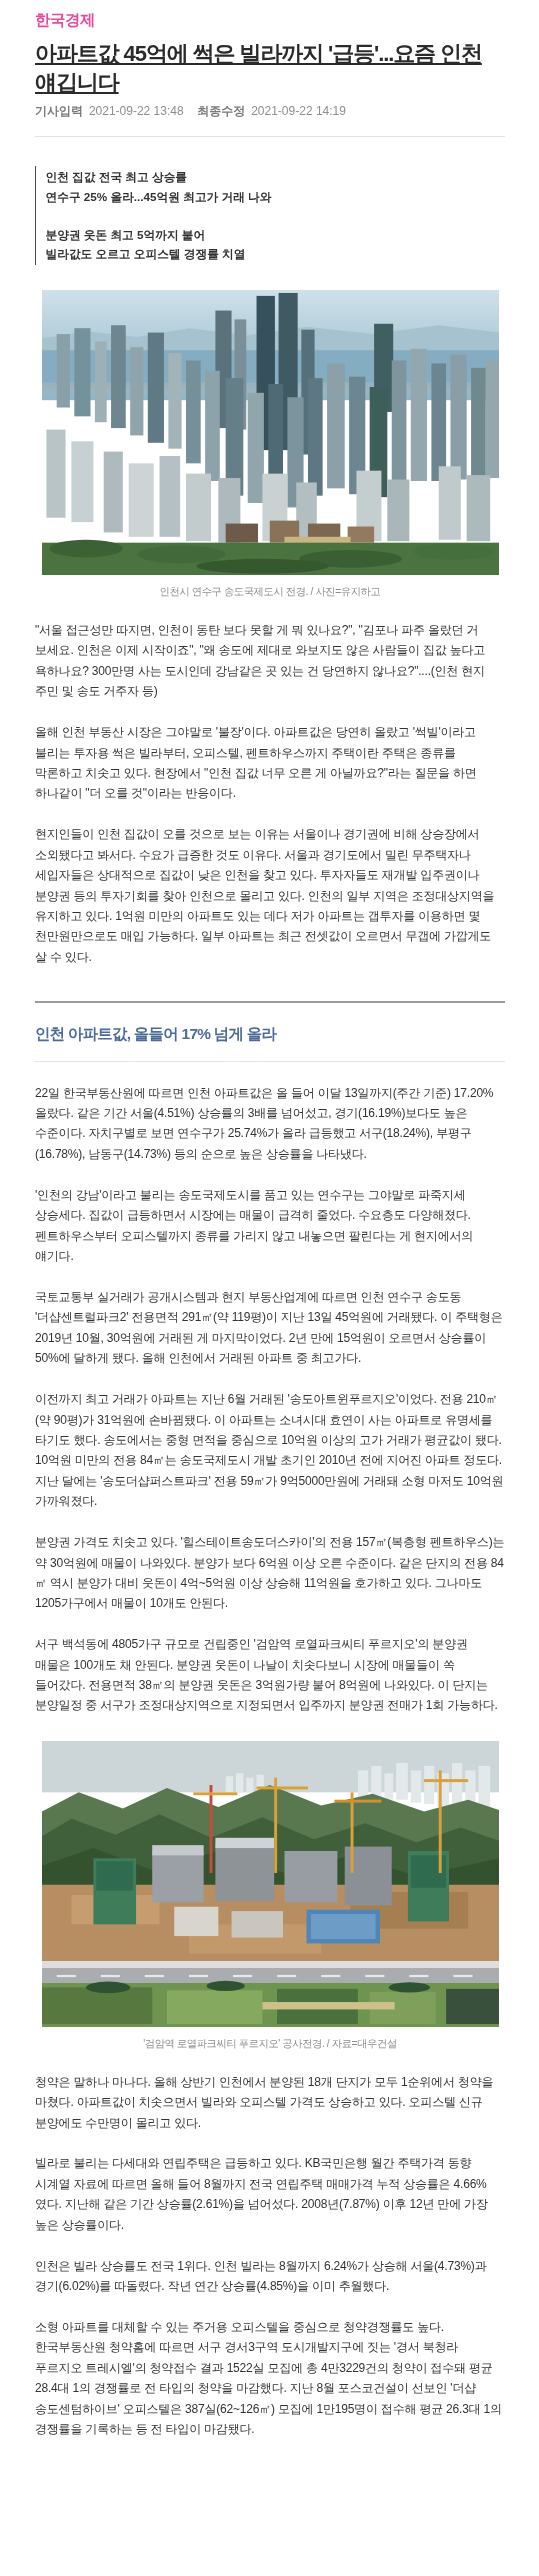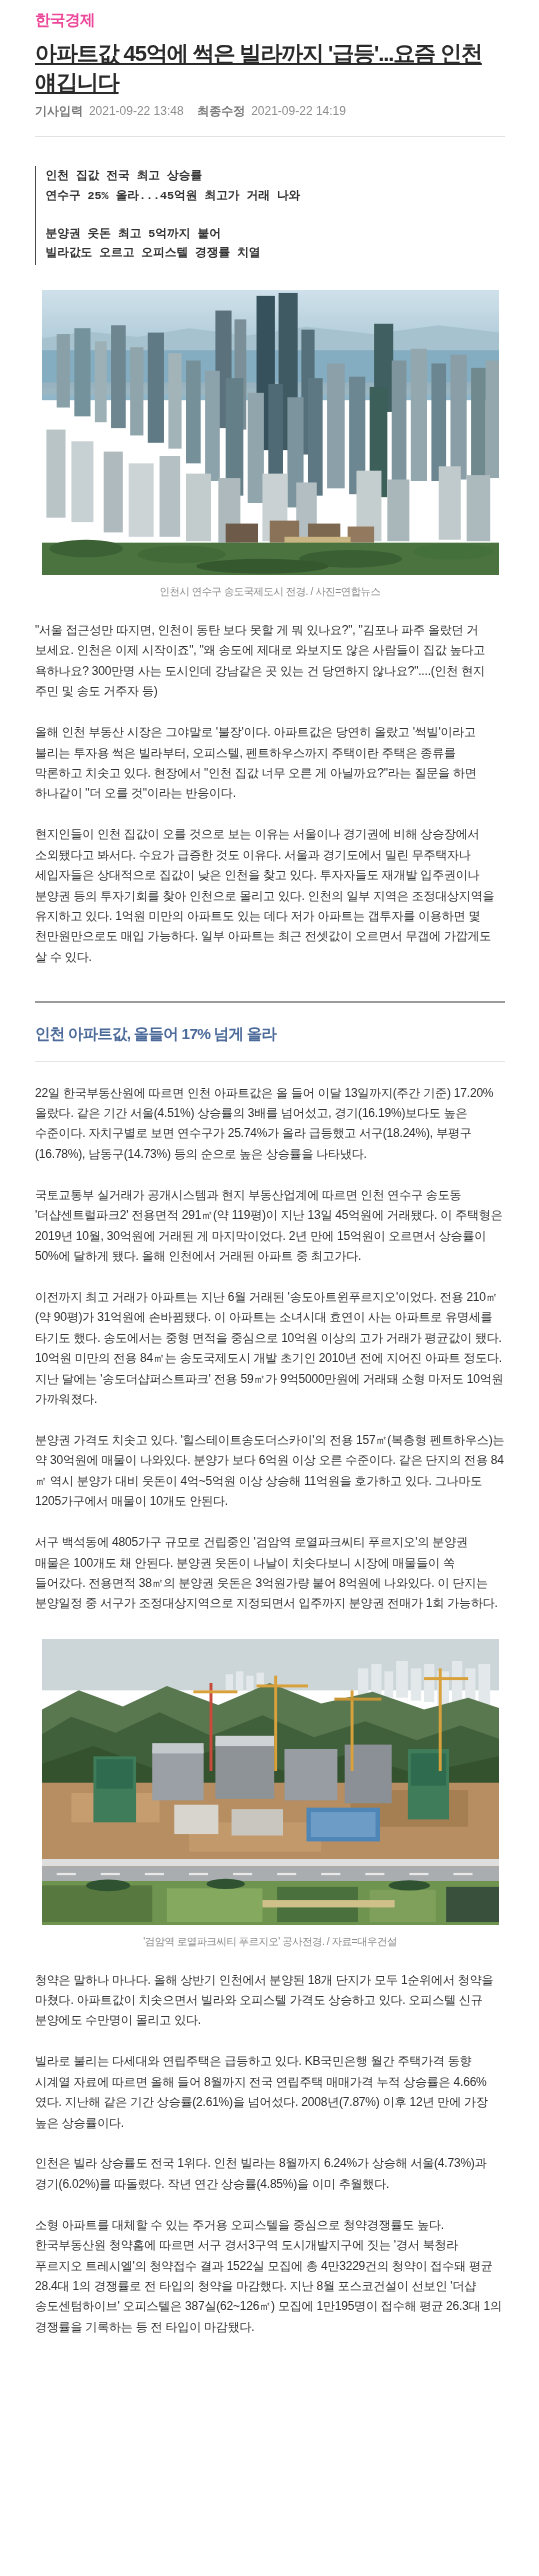--- a/index.html
+++ b/index.html
@@ -6,21 +6,21 @@
   body{width:540px;font-family:"Liberation Sans","DejaVu Sans",sans-serif;color:#333;}
   .wrap{width:540px;box-sizing:border-box;padding:10.3px 35px 29px 35px;}
   
   .logo{font-size:15.4px;font-weight:800;color:#ec4899;letter-spacing:-0.4px;}
   .title{font-size:22px;line-height:1.33;font-weight:700;color:#2b2b2b;letter-spacing:-1.1px;margin:7.3px 0 5.9px 0;text-decoration:underline;}
   .meta{font-size:12px;color:#8e8e8e;margin:2.9px 0 0 0;}
   .meta b{color:#7a7a7a;font-weight:700;margin-right:5.9px;}
   .meta .sep{display:inline-block;width:10.3px;}
   .head-divider{border:none;border-top:0.7px solid #e2e2e2;margin:16px 0 0 0;}
   
-  .subhead{margin:29px 0 0 0;border-left:1.5px solid #4a4a4a;padding:1.5px 0 1.5px 9.5px;font-family:Liberation Mono, monospace;}
+  .subhead{margin:29px 0 0 0;border-left:1.5px solid #4a4a4a;padding:1.5px 0 1.5px 9.5px;}
   .subhead .line{font-size:11.7px;font-weight:700;color:#333;line-height:1.65;}
   .subhead .gap{height:19px;}
   
   figure{margin:25px 0 0 0;text-align:center;}
   .figimg{display:block;margin:0 auto;width:457px;border:0;}
   figcaption{font-size:10.3px;color:#8c8c8c;margin-top:10.3px;letter-spacing:-0.4px;}
   
   .article p{font-size:12px;line-height:1.7;letter-spacing:-0.2px;margin:20.6px 0;word-break:keep-all;}
   
   .sec{margin-top:34px;border-top:2.2px solid #9b9b9b;}
@@ -114,34 +114,35 @@
       <rect x="416" y="322" width="36" height="22" fill="#937a5e"></rect>
       <rect x="330" y="336" width="90" height="16" fill="#c9b583"></rect>
 
       <rect x="0" y="344" width="622" height="44" fill="#4b7340"></rect>
       <ellipse cx="60" cy="352" rx="50" ry="12" fill="#3c6134"></ellipse>
       <ellipse cx="190" cy="360" rx="60" ry="12" fill="#426a39"></ellipse>
       <ellipse cx="420" cy="366" rx="70" ry="12" fill="#3a5f33"></ellipse>
       <ellipse cx="560" cy="356" rx="55" ry="11" fill="#44703c"></ellipse>
       <ellipse cx="300" cy="376" rx="90" ry="10" fill="#35582f"></ellipse>
     </svg>
-    <figcaption>인천시 연수구 송도국제도시 전경. / 사진=연합뉴스</figcaption>
+    <figcaption>인천시 연수구 송도국제도시 전경. / 사진=유지하고</figcaption>
   </figure>
 
   <div class="article">
     <p>"서울 접근성만 따지면, 인천이 동탄 보다 못할 게 뭐 있나요?", "김포나 파주 올랐던 거 보세요. 인천은 이제 시작이죠", "왜 송도에 제대로 와보지도 않은 사람들이 집값 높다고 욕하나요? 300만명 사는 도시인데 강남같은 곳 있는 건 당연하지 않나요?"....(인천 현지 주민 및 송도 거주자 등)</p>
     <p>올해 인천 부동산 시장은 그야말로 '불장'이다. 아파트값은 당연히 올랐고 '썩빌'이라고 불리는 투자용 썩은 빌라부터, 오피스텔, 펜트하우스까지 주택이란 주택은 종류를 막론하고 치솟고 있다. 현장에서 "인천 집값 너무 오른 게 아닐까요?"라는 질문을 하면 하나같이 "더 오를 것"이라는 반응이다.</p>
     <p>현지인들이 인천 집값이 오를 것으로 보는 이유는 서울이나 경기권에 비해 상승장에서 소외됐다고 봐서다. 수요가 급증한 것도 이유다. 서울과 경기도에서 밀린 무주택자나 세입자들은 상대적으로 집값이 낮은 인천을 찾고 있다. 투자자들도 재개발 입주권이나 분양권 등의 투자기회를 찾아 인천으로 몰리고 있다. 인천의 일부 지역은 조정대상지역을 유지하고 있다. 1억원 미만의 아파트도 있는 데다 저가 아파트는 갭투자를 이용하면 몇 천만원만으로도 매입 가능하다. 일부 아파트는 최근 전셋값이 오르면서 무갭에 가깝게도 살 수 있다.</p>
 
     <div class="sec">
       <h2>인천 아파트값, 올들어 17% 넘게 올라</h2>
       <hr class="under">
     </div>
 
     <p>22일 한국부동산원에 따르면 인천 아파트값은 올 들어 이달 13일까지(주간 기준) 17.20% 올랐다. 같은 기간 서울(4.51%) 상승률의 3배를 넘어섰고, 경기(16.19%)보다도 높은 수준이다. 자치구별로 보면 연수구가 25.74%가 올라 급등했고 서구(18.24%), 부평구(16.78%), 남동구(14.73%) 등의 순으로 높은 상승률을 나타냈다.</p>
+    <p>'인천의 강남'이라고 불리는 송도국제도시를 품고 있는 연수구는 그야말로 파죽지세 상승세다. 집값이 급등하면서 시장에는 매물이 급격히 줄었다. 수요층도 다양해졌다. 펜트하우스부터 오피스텔까지 종류를 가리지 않고 내놓으면 팔린다는 게 현지에서의 얘기다.</p>
     <p>국토교통부 실거래가 공개시스템과 현지 부동산업계에 따르면 인천 연수구 송도동 '더샵센트럴파크2' 전용면적 291㎡(약 119평)이 지난 13일 45억원에 거래됐다. 이 주택형은 2019년 10월, 30억원에 거래된 게 마지막이었다. 2년 만에 15억원이 오르면서 상승률이 50%에 달하게 됐다. 올해 인천에서 거래된 아파트 중 최고가다.</p>
     <p>이전까지 최고 거래가 아파트는 지난 6월 거래된 '송도아트윈푸르지오'이었다. 전용 210㎡(약 90평)가 31억원에 손바뀜됐다. 이 아파트는 소녀시대 효연이 사는 아파트로 유명세를 타기도 했다. 송도에서는 중형 면적을 중심으로 10억원 이상의 고가 거래가 평균값이 됐다. 10억원 미만의 전용 84㎡는 송도국제도시 개발 초기인 2010년 전에 지어진 아파트 정도다. 지난 달에는 '송도더샵퍼스트파크' 전용 59㎡가 9억5000만원에 거래돼 소형 마저도 10억원 가까워졌다.</p>
     <p>분양권 가격도 치솟고 있다. '힐스테이트송도더스카이'의 전용 157㎡(복층형 펜트하우스)는 약 30억원에 매물이 나와있다. 분양가 보다 6억원 이상 오른 수준이다. 같은 단지의 전용 84㎡ 역시 분양가 대비 웃돈이 4억~5억원 이상 상승해 11억원을 호가하고 있다. 그나마도 1205가구에서 매물이 10개도 안된다.</p>
 
 
     <p>서구 백석동에 4805가구 규모로 건립중인 '검암역 로열파크씨티 푸르지오'의 분양권 매물은 100개도 채 안된다. 분양권 웃돈이 나날이 치솟다보니 시장에 매물들이 쏙 들어갔다. 전용면적 38㎡의 분양권 웃돈은 3억원가량 붙어 8억원에 나와있다. 이 단지는 분양일정 중 서구가 조정대상지역으로 지정되면서 입주까지 분양권 전매가 1회 가능하다.</p>
 
     <figure>
       <svg class="figimg" viewBox="0 0 622 390" height="286" preserveAspectRatio="none" role="img">
         <rect x="0" y="0" width="622" height="70" fill="#ccd6d8"></rect>

